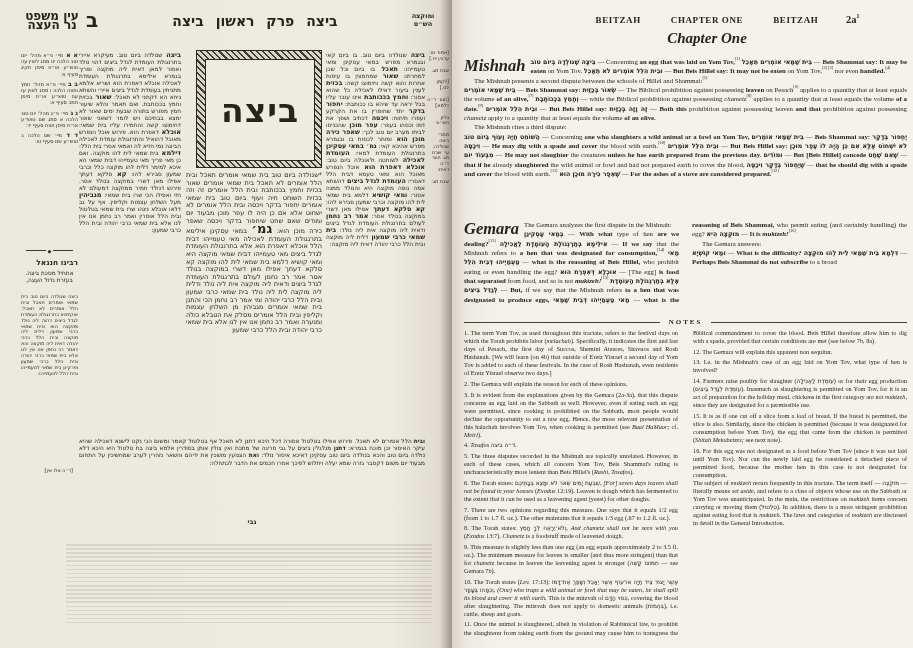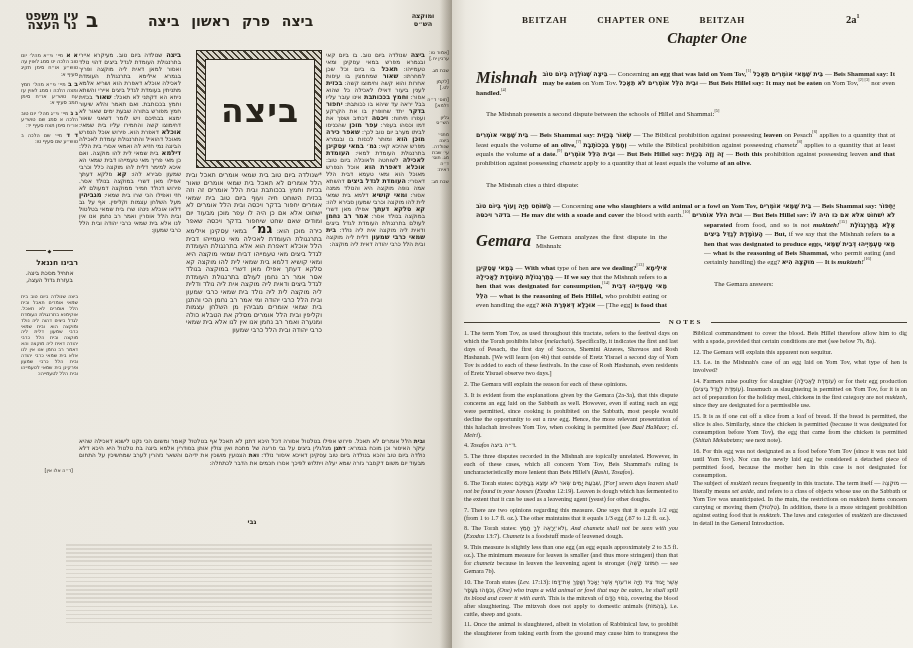--- a/index.html
+++ b/index.html
@@ -9,21 +9,21 @@
   #pL{left:0;width:452px;background:linear-gradient(90deg,#ebe8e0 0,#eeebe3 86%,#e0dcd2 97%,#cfcabf 100%)}
   #pR{left:452px;width:461px;background:linear-gradient(90deg,#d9d5cb 0,#ece9e1 3%,#f3f1ea 9%,#f4f2eb 100%)}
   .abs{position:absolute}
   .hb{font-family:"DejaVu Sans",sans-serif}
   .jcol{text-align:justify;direction:rtl;overflow:hidden}
   b{font-weight:bold}
 
   
   .em-h{left:24px;top:12px;width:56px;text-align:center;font-weight:bold;font-size:12px;line-height:8.5px}
   .daf{left:86px;top:8px;font-size:20px;font-weight:bold}
-  .lp-title{left:148px;top:13px;width:214px;text-align:left;font-size:14px;font-weight:bold;direction:rtl;word-spacing:7px;white-space:nowrap}
+  .lp-title{left:148px;top:13px;width:214px;text-align:center;font-size:14px;font-weight:bold;direction:rtl;word-spacing:7px;white-space:nowrap}
   .mes-h{left:399px;top:12px;width:48px;text-align:center;font-weight:bold;font-size:6.5px;line-height:8px}
   .t-col{left:79px;top:52px;width:102px;height:382px;font-size:5.8px;line-height:7px}
   .t-col .cw{font-size:6.6px}
   .r-col{left:326px;top:52px;width:99px;height:382px;font-size:5.8px;line-height:7px}
   .r-col .cw{font-size:6.4px}
   .m-col{left:186px;top:172px;width:136px;height:262px;font-size:6.5px;line-height:7.6px;font-weight:500}
   .m-col b{font-size:13px}
   .box{left:196px;top:50px;width:126px;height:118px;border:1.6px solid #2c281f;
        background:repeating-linear-gradient(45deg,#433d31 0 1.6px,#d8d4c9 1.6px 4.4px);
        padding:8px;box-sizing:border-box}
@@ -42,31 +42,31 @@
   .rc-b{left:21px;top:294px;width:57px;height:236px;font-size:4.8px;line-height:5.9px}
   .hag{left:21px;top:468px;width:52px;font-size:4.8px;line-height:5.8px;direction:rtl;text-align:right}
   .bot{left:79px;top:438px;width:346px;height:80px;font-size:5.8px;line-height:7.2px}
   .catch{left:79px;top:518px;width:346px;text-align:center;font-size:6.5px;font-weight:bold;direction:rtl}
   .ghost{left:66px;top:542px;width:366px;height:84px;opacity:.14;filter:blur(.5px);
          background:repeating-linear-gradient(0deg,transparent 0 2.6px,#6d6253 2.6px 4.1px)}
   #pL::after{content:"";position:absolute;right:0;top:0;width:12px;height:100%;
              background:linear-gradient(90deg,transparent,rgba(82,72,56,.38))}
 
   
-  .rp-head{left:55px;top:15px;width:400px;text-align:left;font-size:9px;font-weight:bold;letter-spacing:.6px}
+  .rp-head{left:55px;top:15px;width:400px;text-align:center;font-size:9px;font-weight:bold;letter-spacing:.6px}
   .rp-head span{margin:0 15px}
   .rp-folio{left:394px;top:13px;font-size:10.5px;font-weight:bold}
   .rp-folio sup{font-size:6px}
   .rp-chapter{left:55px;top:30px;width:400px;text-align:center;font-style:italic;font-weight:bold;font-size:15px}
   .ebody{font-size:6.8px;line-height:9.35px;text-align:justify}
   .ebody .hb{font-size:6.3px;font-weight:bold}
   .mish{left:12px;top:57px;width:443px;height:160px;overflow:hidden}
   .gem{left:12px;top:220px;width:443px;height:95px;columns:2;column-gap:13px;column-fill:auto;overflow:hidden}
   .sect-label{float:left;font-size:16.5px;line-height:15px;font-weight:bold;font-style:italic;margin:1px 5px 0 0}
-  .ebody p{margin:12px}
+  .ebody p{margin:0}
   .ind{text-indent:10px}
   sup.fn{font-size:4.3px;line-height:0;vertical-align:4px}
   .nd{left:12px;top:318px;width:443px;display:flex;align-items:center}
   .nd .ln{flex:1;border-top:.8px solid #454035}
   .nd .w{margin:0 9px;font-size:7px;font-weight:bold;letter-spacing:2px}
   .notes{left:12px;top:329px;width:443px;height:312px;columns:2;column-gap:15px;column-fill:auto;
          font-size:6.25px;line-height:8.05px;text-align:justify;overflow:hidden}
   .notes .li{margin-bottom:2.6px}
   .notes .hb{font-size:5.8px}
 </style>

